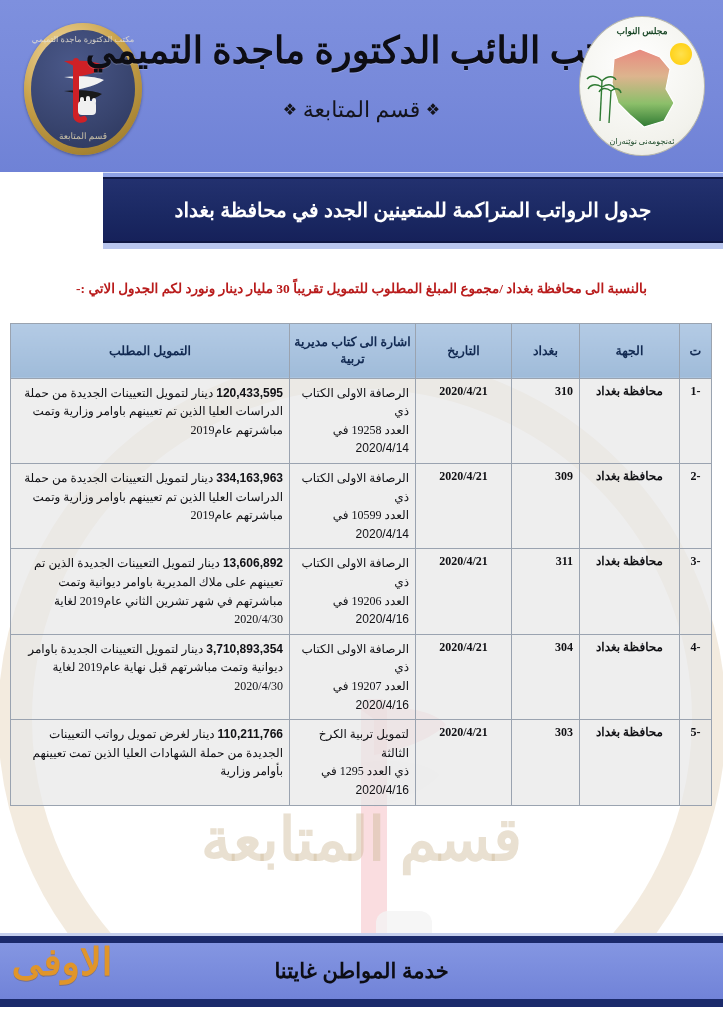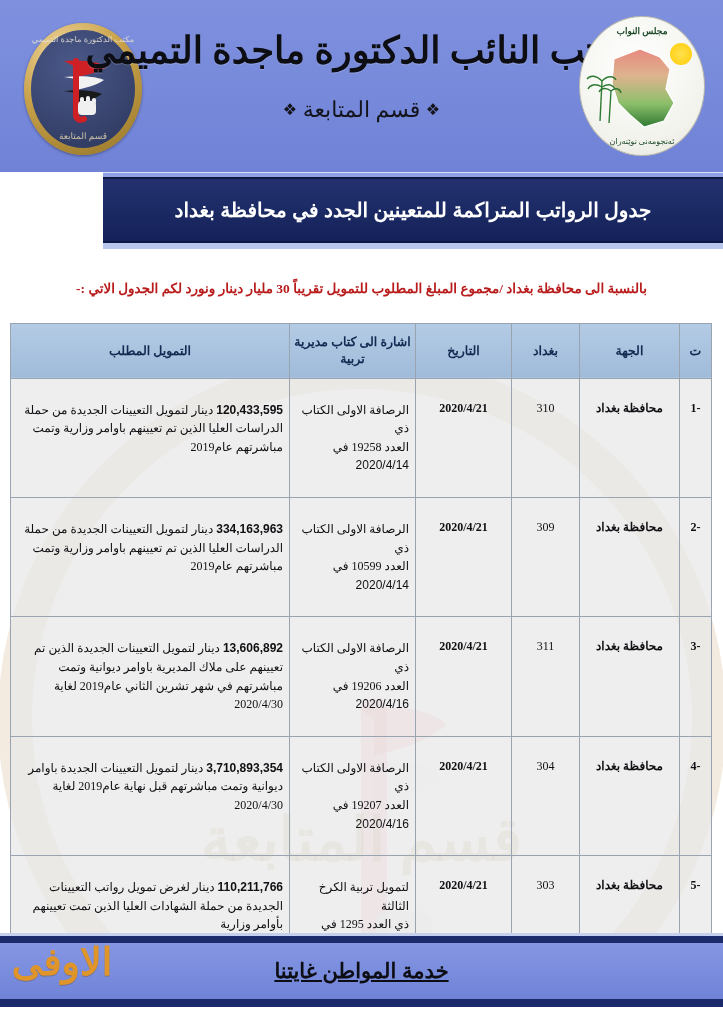--- a/index.html
+++ b/index.html
@@ -206,21 +206,21 @@
   }
   table.main {
     width: 701px;
     border-collapse: collapse;
     table-layout: fixed;
     background: rgba(255,255,255,0.0);
   }
   table.main th, table.main td {
     border: 1px solid #9aa3b0;
     vertical-align: top;
-    padding: 22px 6px;
+    padding: 5px 6px;
   }
   table.main thead th {
     background: #a9c4e0;
     background: linear-gradient(180deg,#b4cbe5 0%, #9fbbd9 100%);
     color: #122a52;
     font-family: "Liberation Serif", serif;
     font-size: 12.5px;
     font-weight: bold;
     text-align: center;
     vertical-align: middle;
@@ -239,23 +239,23 @@
     font-family:"Liberation Sans",sans-serif;
     font-size: 12.5px; font-weight:bold;
     padding-top: 9px;
   }
   td.c-entity {
     text-align: center; vertical-align: top;
     font-weight: bold; font-size: 12px;
     padding-top: 9px;
   }
   td.c-count {
-    text-align: center; vertical-align: top;
+    vertical-align: top;
     font-family:"Liberation Sans",sans-serif;
-    font-size: 14px; font-weight: normal;
+    font-size: 14px; font-weight: bold;
     padding-top: 8px;
   }
   td.c-date {
     text-align: center; vertical-align: top;
     font-family:"Liberation Sans",sans-serif;
     font-size: 13.5px; font-weight: bold;
     padding-top: 8px; direction: ltr;
   }
   td.c-ref {
     text-align: right; vertical-align: top;
@@ -277,21 +277,20 @@
     background:#7b8edd;
     background: linear-gradient(180deg,#8496e2 0%,#7183d8 100%);
     display:flex; align-items:center; justify-content:center;
     position:relative;
   }
   .footer-band h2 {
     margin:0;
     font-family:"Liberation Sans",sans-serif;
     font-size: 21px; font-weight:bold; color:#0d0d14;
     white-space:nowrap;
-    text-decoration:underline;
   }
   .footer-navline-bot { height:8px; background:#1b2a6b; }
   .footer-logo {
     position:absolute;
     left: 14px; top: -16px;
     width: 96px; height: 70px;
     display:flex; align-items:center; justify-content:center;
     font-family:"Liberation Serif",serif;
     font-size: 38px; font-weight:bold;
     color:#e0952a;

